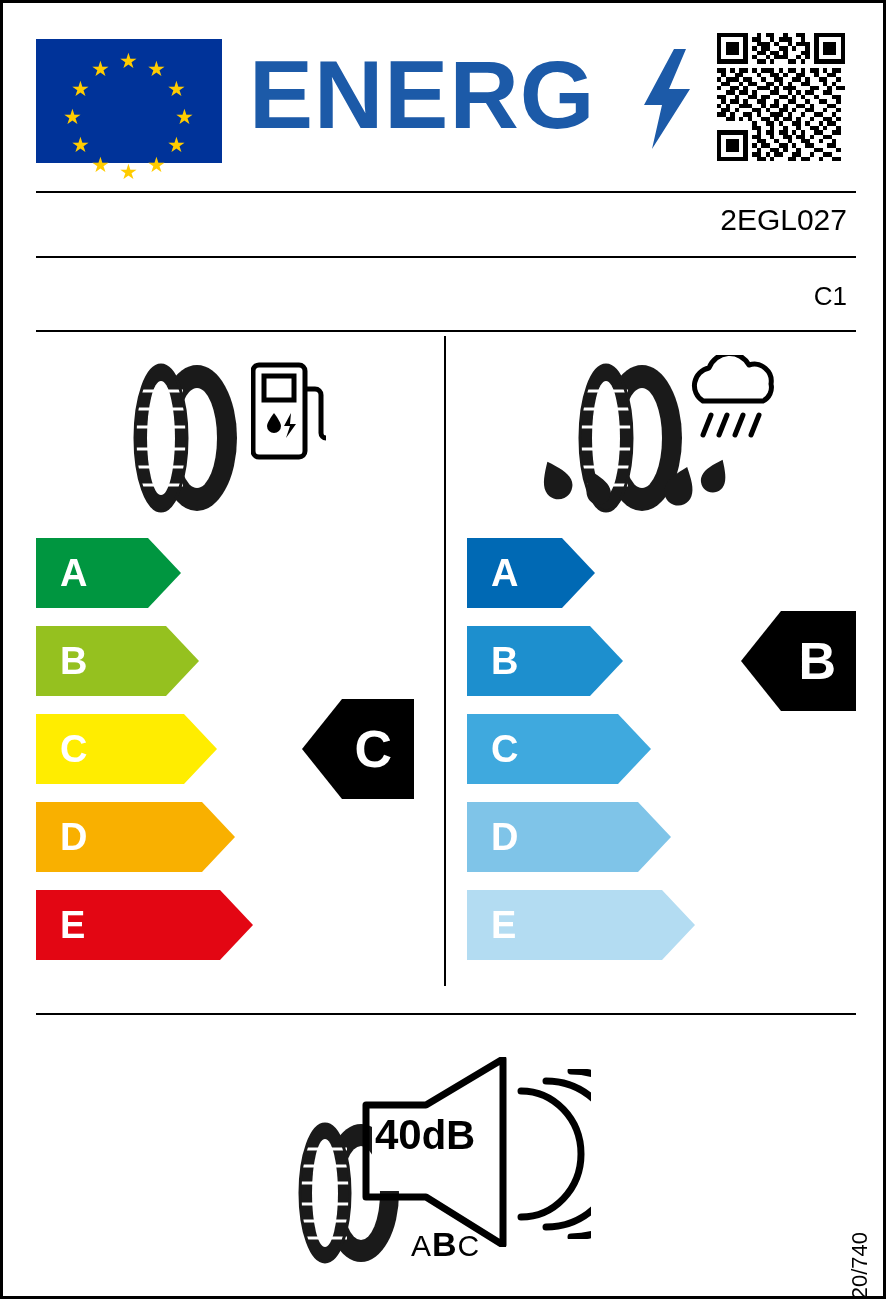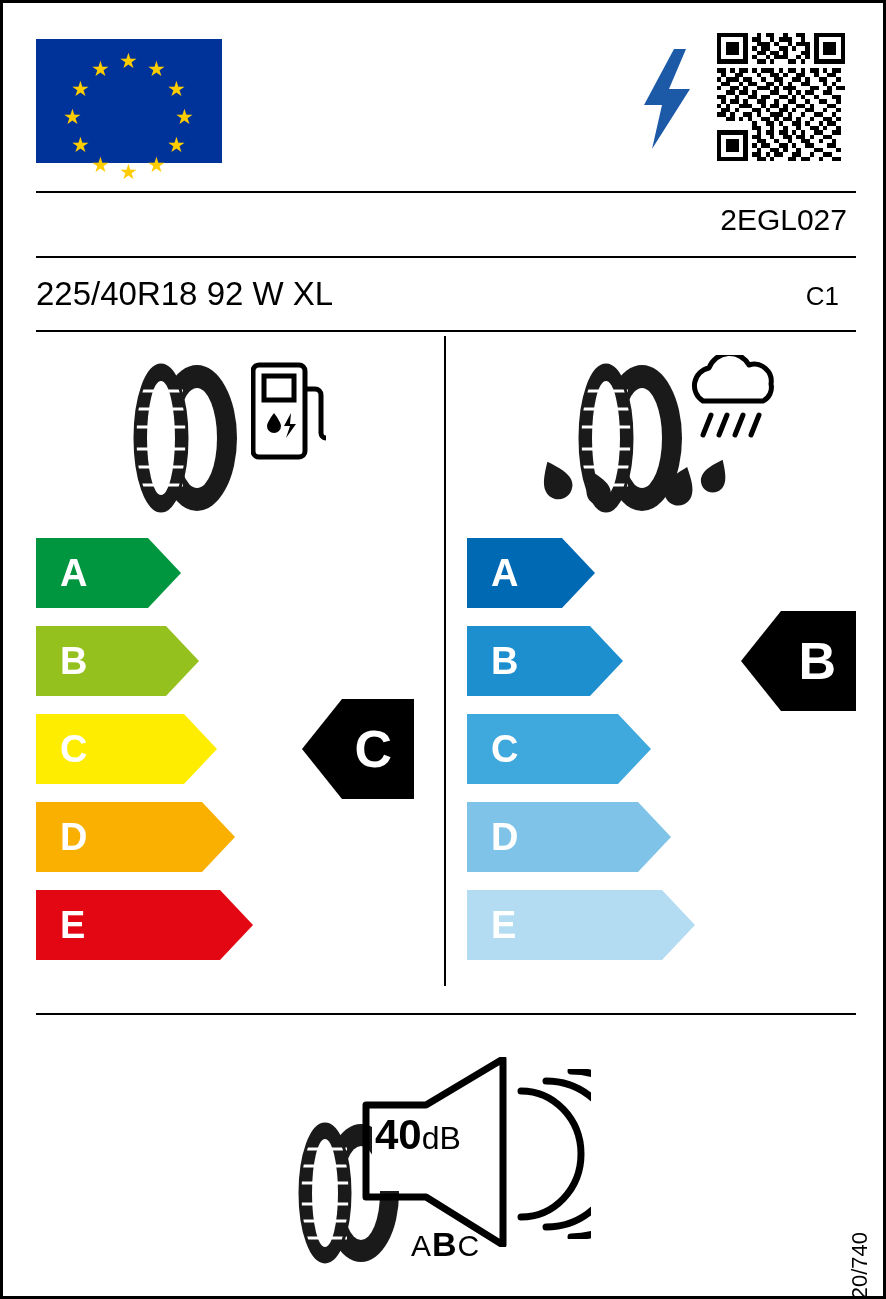--- a/index.html
+++ b/index.html
@@ -105,21 +105,21 @@
   
   .size {
     position: absolute;
     left: 33px;
     top: 272px;
     font-size: 33px;
     line-height: 38px;
   }
   .class {
     position: absolute;
-    right: 44px;
+    right: 36px;
     top: 278px;
     font-size: 26px;
     line-height: 30px;
   }
   .tyre-ico { position: absolute; }
   .fuel-ico { position: absolute; }
   .rain-ico { position: absolute; }
 
   
   .grades { position: absolute; }
@@ -142,22 +142,22 @@
     height: 270px;
   }
   .noise-db {
     position: absolute;
     left: 372px;
     top: 1108px;
     font-size: 42px;
     font-weight: bold;
   }
   .noise-db .unit {
-    font-size: 32px;
-    font-weight: normal;
+    font-size: 40px;
+    font-weight: bold;
   }
   .noise-class {
     position: absolute;
     left: 408px;
     top: 1222px;
     font-size: 30px;
     letter-spacing: 1px;
   }
   .noise-class b { font-size: 34px; }
 
@@ -186,20 +186,21 @@
       <div class="star" style="left:34px; top:95px;">★</div>
       <div class="star" style="left:54px; top:115px;">★</div>
       <div class="star" style="left:82px; top:122px;">★</div>
       <div class="star" style="left:110px; top:115px;">★</div>
       <div class="star" style="left:130px; top:95px;">★</div>
       <div class="star" style="left:138px; top:67px;">★</div>
       <div class="star" style="left:130px; top:39px;">★</div>
       <div class="star" style="left:110px; top:19px;">★</div>
     </div>
 
+    <div class="energy-word">ENERG</div>
 
     <div class="energy-bolt">
       <svg width="46" height="100" viewBox="0 0 46 100">
         <polygon points="30,0 0,56 18,56 8,100 46,40 25,40 42,0" fill="#1c5aa8"></polygon>
       </svg>
     </div>
 
     <div class="qr">
       <svg width="128" height="128" viewBox="0 0 29 29" shape-rendering="crispEdges">
         <rect width="29" height="29" fill="#fff"></rect>
@@ -412,21 +413,20 @@
         </g>
       </svg>
     </div>
   </div>
 
   <div class="hline" style="left:33px; top:188px; width:820px;"></div>
 
   <div class="code">2EGL027</div>
   <div class="hline" style="left:33px; top:253px; width:820px;"></div>
 
-  <div class="size">225/40R18 92 W XL</div>
   <div class="class">C1</div>
   <div class="hline" style="left:33px; top:327px; width:820px;"></div>
 
   <div class="vline" style="left:441px; top:333px; height:650px;"></div>
 
   <div class="tyre-ico" style="left:128px; top:358px;">
     <svg width="110" height="155" viewBox="0 0 110 155">
       <ellipse cx="66" cy="77" rx="40" ry="73" fill="#1a1a1a"></ellipse>
       <ellipse cx="66" cy="77" rx="20" ry="50" fill="#ffffff"></ellipse>
       <ellipse cx="30" cy="77" rx="26" ry="73" fill="#1a1a1a"></ellipse>

